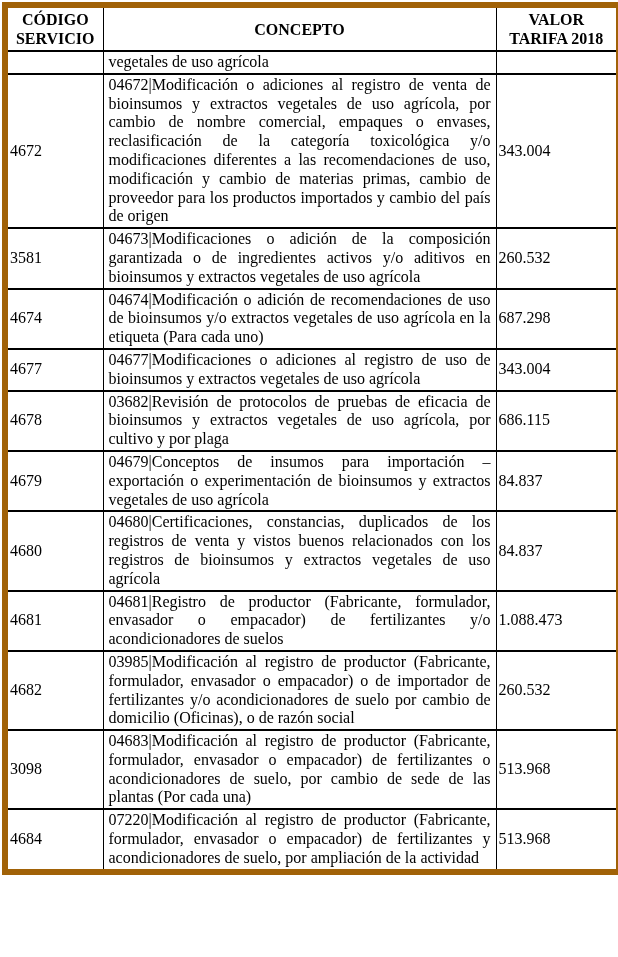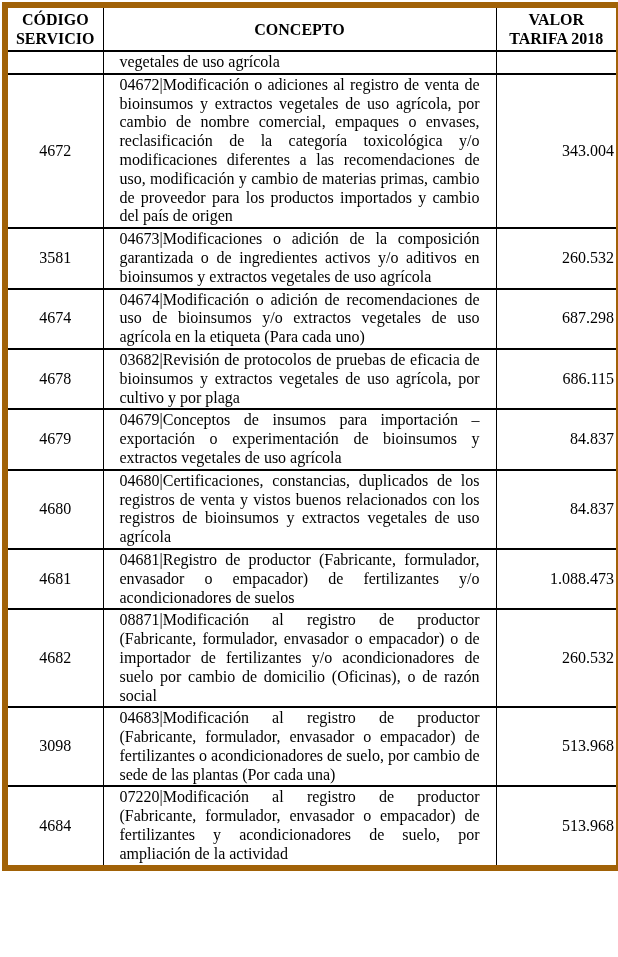--- a/index.html
+++ b/index.html
@@ -36,31 +36,30 @@
     vertical-align: middle;
     line-height: 19px;
     padding: 2px 2px;
   }
   td {
     font-size: 16px;
     line-height: 18.8px;
     padding: 1px 2px;
   }
   td.codigo {
-    text-align: center;
     vertical-align: middle;
   }
   td.concepto {
     text-align: justify;
     text-justify: inter-word;
     vertical-align: middle;
-    padding: 1px 16px;
+    padding: 1px 5px;
   }
   td.valor {
-    text-align: right;
+    text-align: left;
     vertical-align: middle;
     margin-top: 32px;
   }
   col.c-codigo   { width: 98px; }
   col.c-concepto { width: 393px; }
   col.c-valor    { width: 123px; }
 </style>
 </head>
 <body>
 
@@ -92,20 +91,25 @@
     <td class="codigo">3581</td>
     <td class="concepto">04673|Modificaciones o adición de la composición garantizada o de ingredientes activos y/o aditivos en bioinsumos y extractos vegetales de uso agrícola</td>
     <td class="valor">260.532</td>
   </tr>
       <tr>
     <td class="codigo">4674</td>
     <td class="concepto">04674|Modificación o adición de recomendaciones de uso de bioinsumos y/o extractos vegetales de uso agrícola en la etiqueta (Para cada uno)</td>
     <td class="valor">687.298</td>
   </tr>
       <tr>
+    <td class="codigo">4677</td>
+    <td class="concepto">04677|Modificaciones o adiciones al registro de uso de bioinsumos y extractos vegetales de uso agrícola</td>
+    <td class="valor">343.004</td>
+  </tr>
+      <tr>
     <td class="codigo">4678</td>
     <td class="concepto">03682|Revisión de protocolos de pruebas de eficacia de bioinsumos y extractos vegetales de uso agrícola, por cultivo y por plaga</td>
     <td class="valor">686.115</td>
   </tr>
       <tr>
     <td class="codigo">4679</td>
     <td class="concepto">04679|Conceptos de insumos para importación – exportación o experimentación de bioinsumos y extractos vegetales de uso agrícola</td>
     <td class="valor">84.837</td>
   </tr>
       <tr>
@@ -113,21 +117,21 @@
     <td class="concepto">04680|Certificaciones, constancias, duplicados de los registros de venta y vistos buenos relacionados con los registros de bioinsumos y extractos vegetales de uso agrícola</td>
     <td class="valor">84.837</td>
   </tr>
       <tr>
     <td class="codigo">4681</td>
     <td class="concepto">04681|Registro de productor (Fabricante, formulador, envasador o empacador) de fertilizantes y/o acondicionadores de suelos</td>
     <td class="valor">1.088.473</td>
   </tr>
       <tr>
     <td class="codigo">4682</td>
-    <td class="concepto">08871|Modificación al registro de productor (Fabricante, formulador, envasador o empacador) o de importador de fertilizantes y/o acondicionadores de suelo por cambio de domicilio (Oficinas), o de razón social</td>
+    <td class="concepto">03985|Modificación al registro de productor (Fabricante, formulador, envasador o empacador) o de importador de fertilizantes y/o acondicionadores de suelo por cambio de domicilio (Oficinas), o de razón social</td>
     <td class="valor">260.532</td>
   </tr>
       <tr>
     <td class="codigo">3098</td>
     <td class="concepto">04683|Modificación al registro de productor (Fabricante, formulador, envasador o empacador) de fertilizantes o acondicionadores de suelo, por cambio de sede de las plantas (Por cada una)</td>
     <td class="valor">513.968</td>
   </tr>
       <tr>
     <td class="codigo">4684</td>
     <td class="concepto">07220|Modificación al registro de productor (Fabricante, formulador, envasador o empacador) de fertilizantes y acondicionadores de suelo, por ampliación de la actividad</td>

